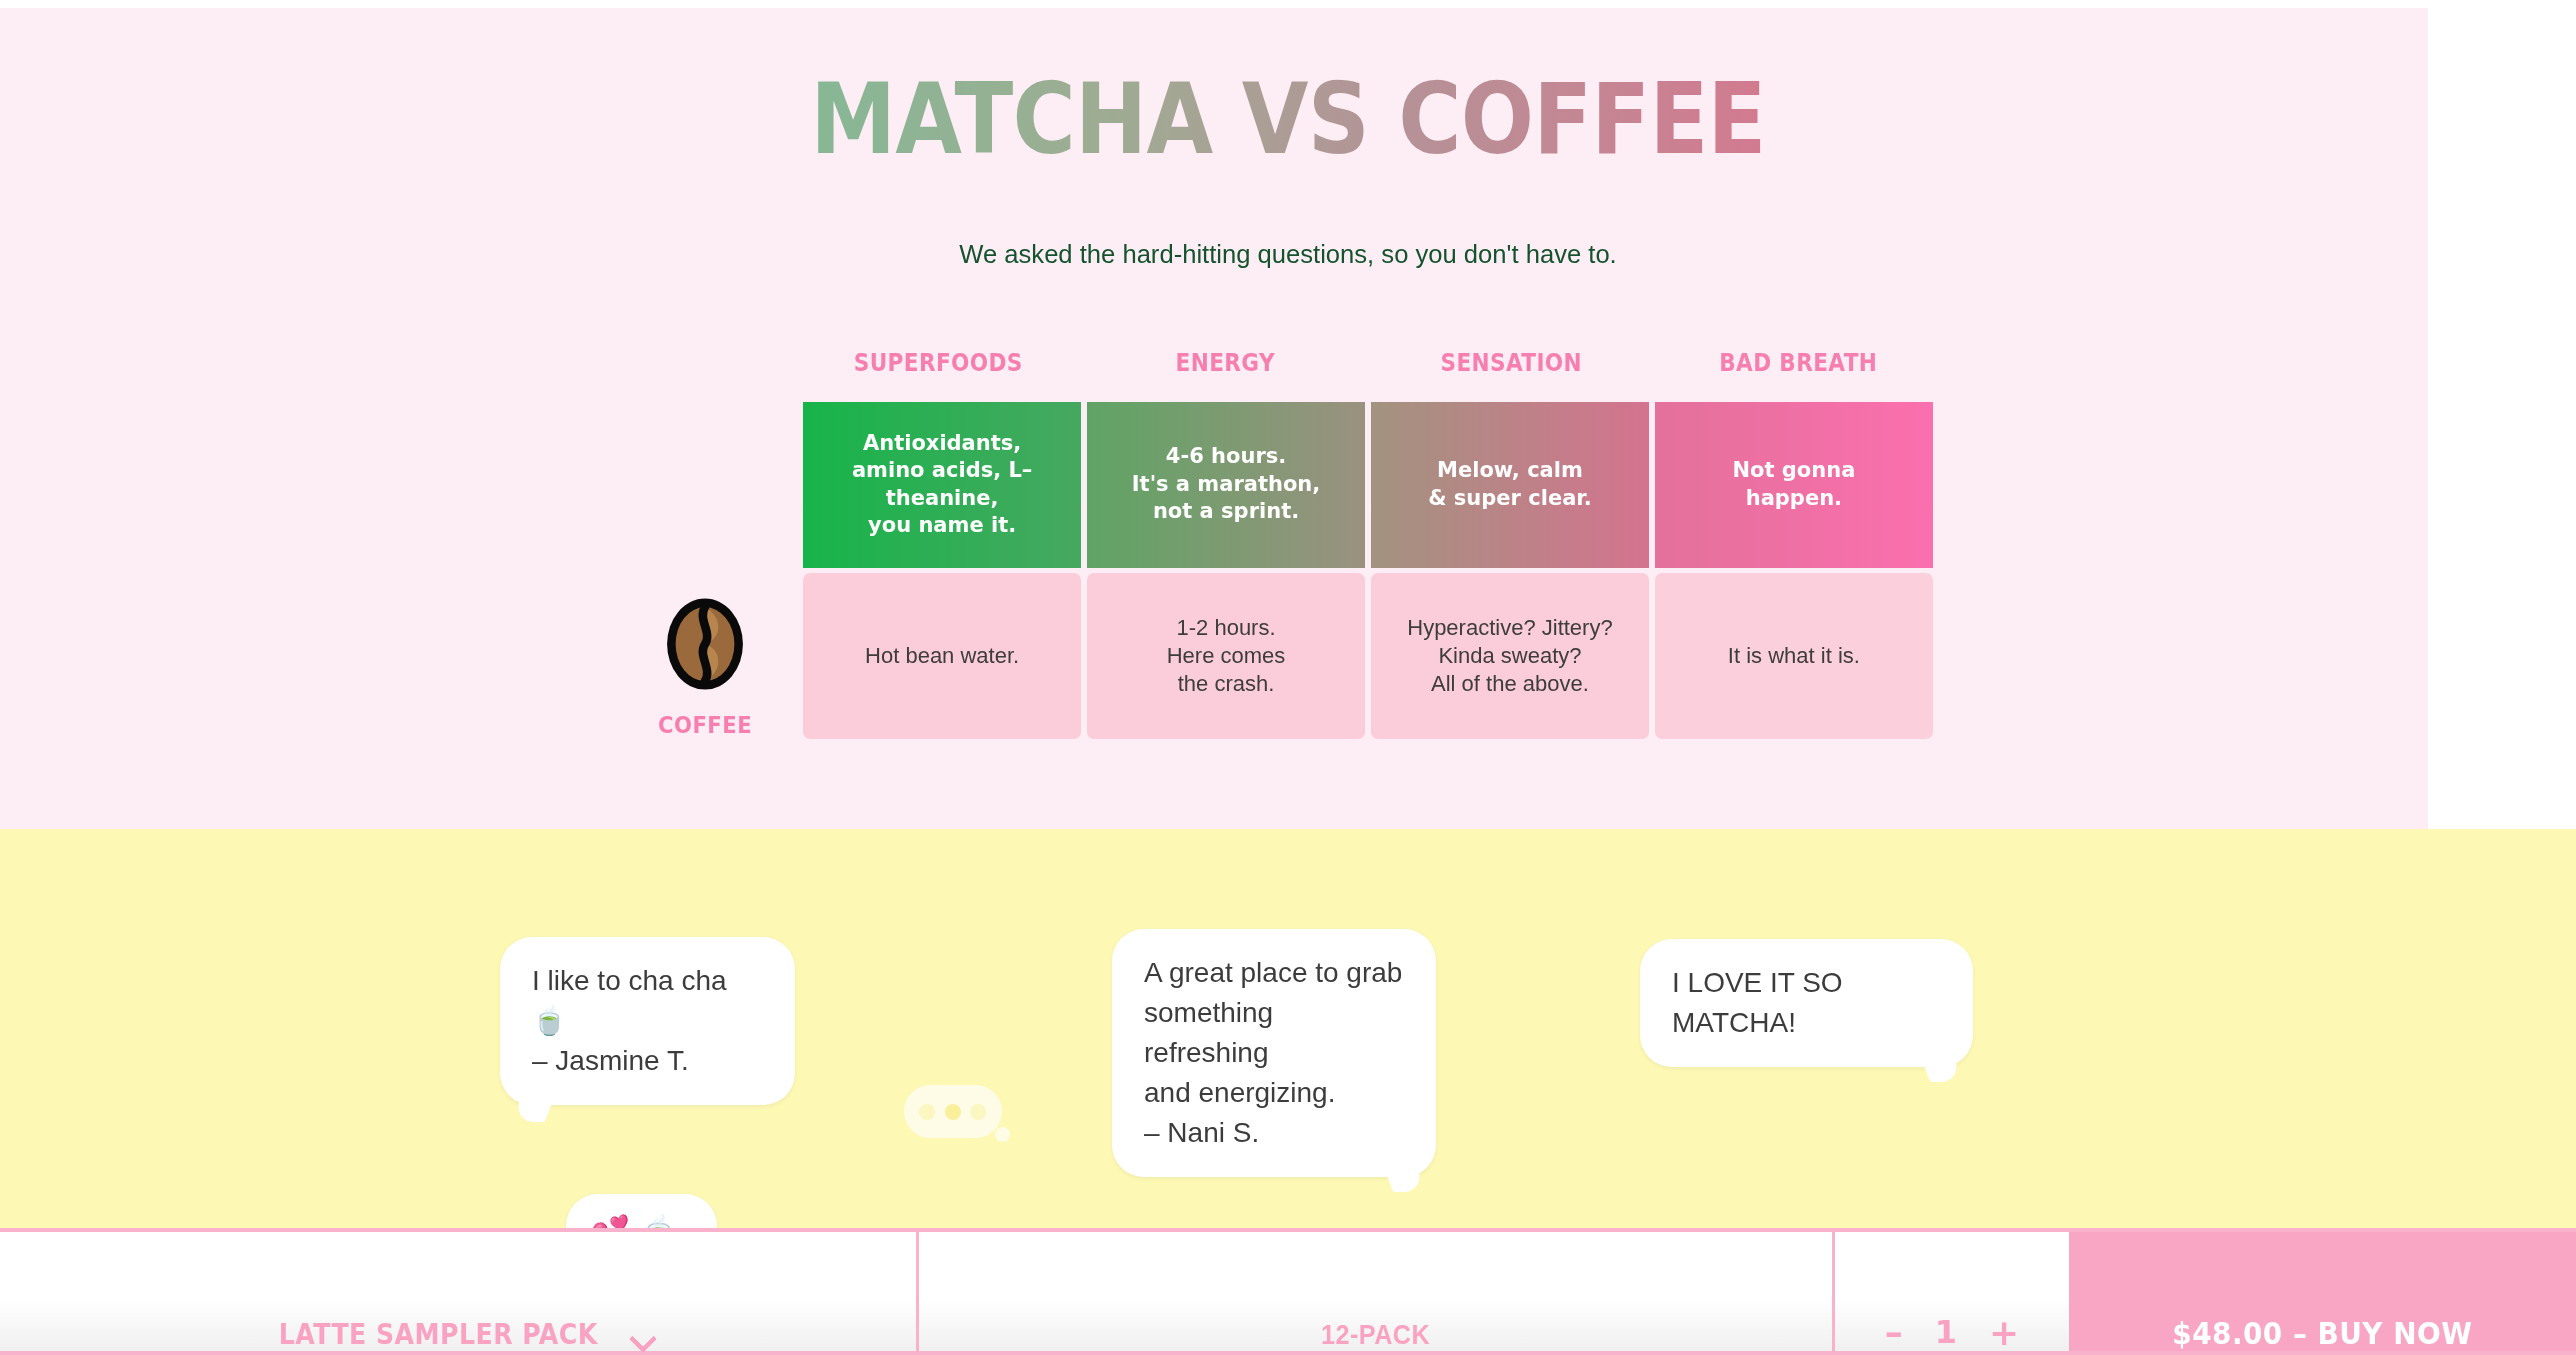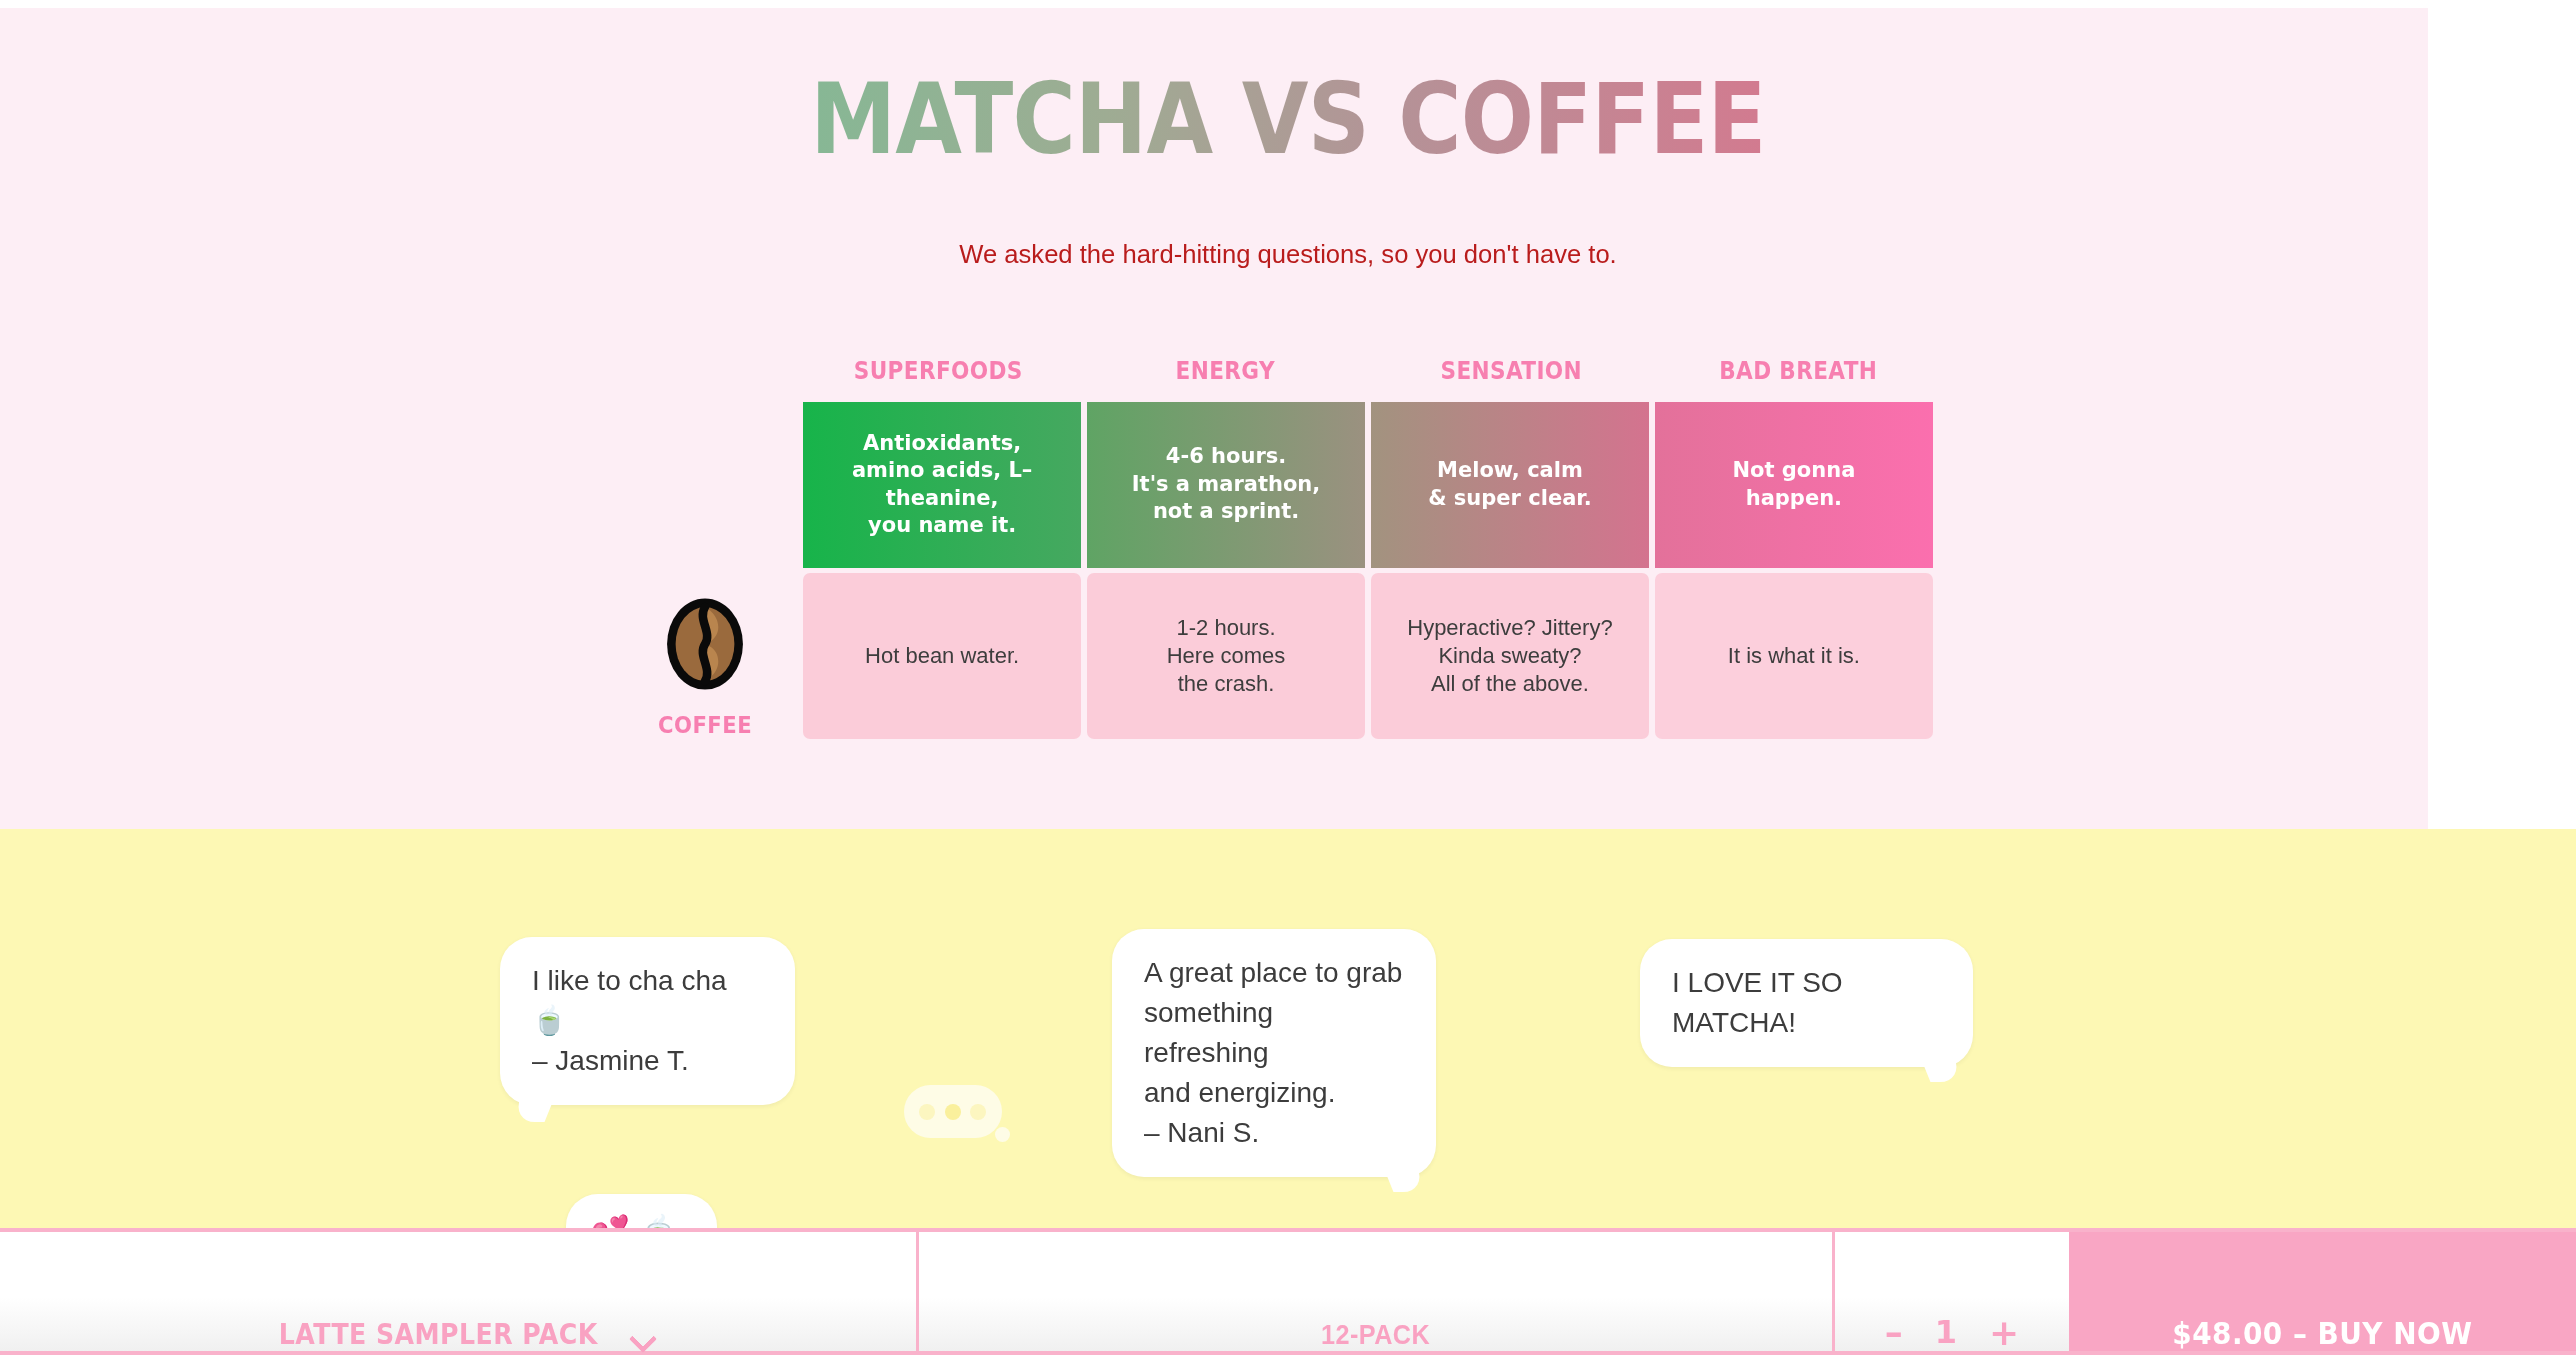--- a/index.html
+++ b/index.html
@@ -48,35 +48,35 @@
     -webkit-text-fill-color: transparent;
   }
 
   .subhead {
     position: absolute;
     left: 0; top: 230px;
     width: 2576px;
     text-align: center;
     font-size: 25.6px;
     line-height: 32px;
-    color: #b91c1c;
+    color: #14532d;
   }
 
   
   .grid-wrap {
     position: absolute;
     left: 803px;
     top: 341px;
     width: 1130px;
     height: 383px;
   }
 
   .col-heads {
     position: absolute;
-    left: 0; top: 8px;
+    left: 0; top: 0;
     width: 1130px;
     height: 44px;
     display: flex;
     gap: 16px;
   }
   .col-head {
     flex: 1 1 0;
     text-align: center;
     font-family: "DejaVu Sans", sans-serif;
     font-weight: 900;

